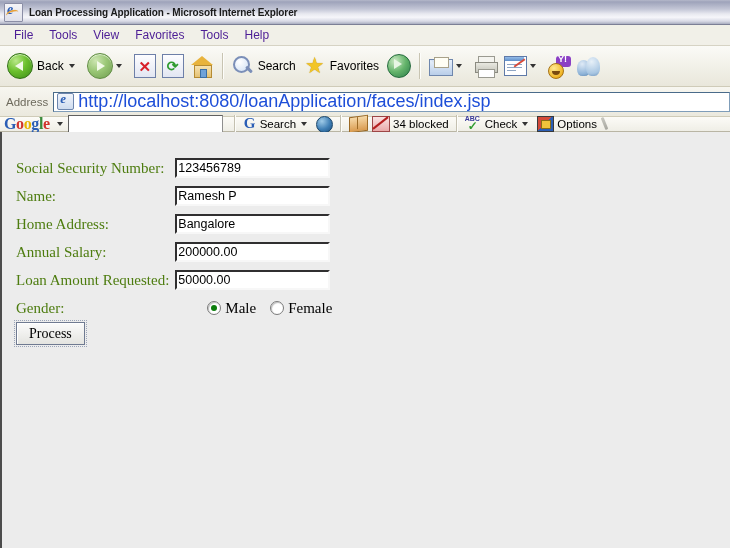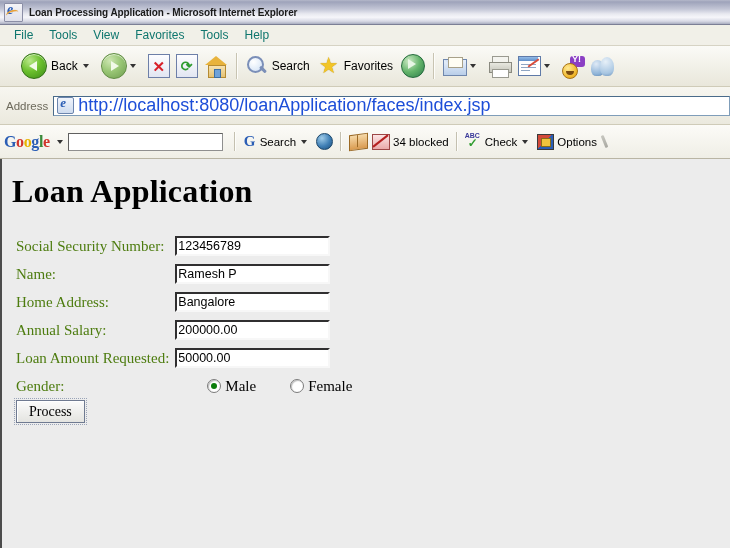--- a/index.html
+++ b/index.html
@@ -73,35 +73,35 @@
     background: #f1f0e8;
     display: flex;
     align-items: center;
     padding-left: 6px;
     border-bottom: 1px solid #d6d3c4;
     box-sizing: border-box;
     flex: 0 0 auto;
   }
   .menu-item {
     font-size: 12px;
-    color: #0f766e;
+    color: #4c1d95;
     padding: 1px 8px 2px 8px;
     cursor: default;
     white-space: nowrap;
   }
 
   
   .toolbar {
     height: 41px;
     background: linear-gradient(to bottom,#fbfbf7 0%,#f2f1e9 48%,#e9e7db 100%);
     display: flex;
     align-items: center;
     border-bottom: 1px solid #cfcbb8;
     box-sizing: border-box;
-    padding-left: 18px;
+    padding-left: 4px;
     flex: 0 0 auto;
   }
   .tb-btn {
     display: flex;
     align-items: center;
     height: 34px;
     padding: 0 3px;
     cursor: default;
     white-space: nowrap;
   }
@@ -278,21 +278,21 @@
   
   .ico-people { width:23px;height:21px;position:relative; }
   .pp1,.pp2 { position:absolute;border-radius:50% 50% 40% 40%; }
   .pp1 { left:0;top:4px;width:13px;height:16px;
          background: radial-gradient(circle at 40% 25%,#dfeaf6,#8fb4d8 70%,#5e86b0 100%);}
   .pp2 { left:9px;top:1px;width:14px;height:19px;
          background: radial-gradient(circle at 40% 25%,#e7f0f8,#a8c6e2 70%,#6d93bb 100%);}
 
   
   .addressbar {
-    height: 38px;
+    height: 30px;
     background: linear-gradient(to bottom,#f7f6f0,#ebe9de);
     display: flex;
     align-items: center;
     border-bottom: 1px solid #cfcbb8;
     box-sizing: border-box;
     flex: 0 0 auto;
   }
   .addr-label {
     font-size: 11.5px;
     color: #6d6a5c;
@@ -329,21 +329,21 @@
   .addr-url {
     font-size: 18px;
     color: #1d4ed8;
     font-family: "Liberation Sans", sans-serif;
     white-space: nowrap;
     overflow: hidden;
   }
 
   
   .gbar {
-    height: 34px;
+    height: 15px;
     background: linear-gradient(to bottom,#fcfbf7,#efeee6);
     display: flex;
     align-items: center;
     border-bottom: 1px solid #b9b5a4;
     box-sizing: border-box;
     padding-left: 4px;
     flex: 0 0 auto;
   }
   .g-logo {
     font-family: "Liberation Serif", serif;
@@ -486,21 +486,20 @@
     color: #000;
     padding: 0 1px;
     outline: none;
   }
   .radio-cell {
     padding-left: 32px !important;
     height: 28px;
     white-space: nowrap;
     display: flex;
     align-items: center;
-    gap: 20px;
   }
   .radio-wrap {
     display: inline-flex;
     align-items: center;
     margin-right: 14px;
   }
   .radio {
     width: 12px; height: 12px;
     border-radius: 50%;
     background: #fff;
@@ -681,21 +680,20 @@
     <div class="g-btn">
       <span class="g-opt"></span>
       <span class="g-txt">Options</span>
     </div>
     <div class="g-btn">
       <span class="g-pencil"></span>
     </div>
   </div>
 
   <div class="viewport">
-    <div class="page-h1">Loan Application</div>
 
     <table class="form-table">
       <tbody>
           <tr>
         <td class="f-label">Social Security Number:</td>
         <td><input class="f-input" type="text" value="123456789" style=""></td>
       </tr>
       <tr>
         <td class="f-label">Name:</td>
         <td><input class="f-input" type="text" value="Ramesh P" style=""></td>

